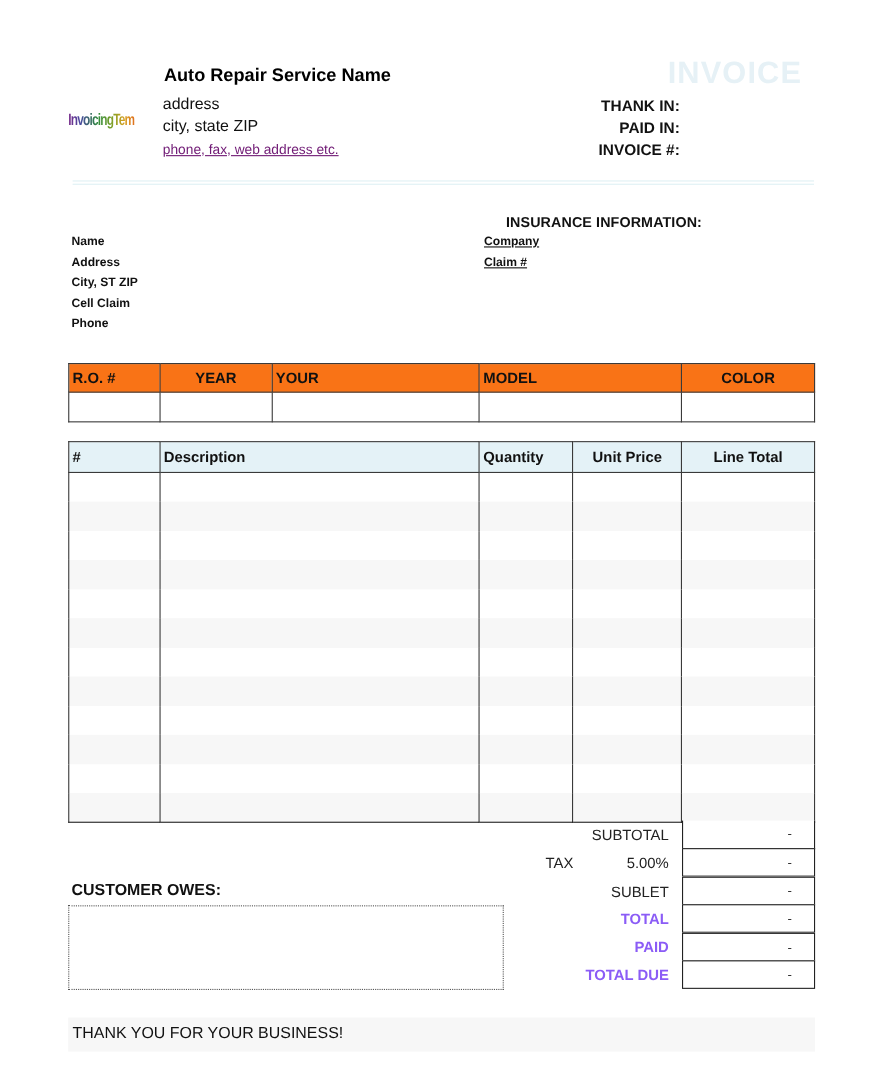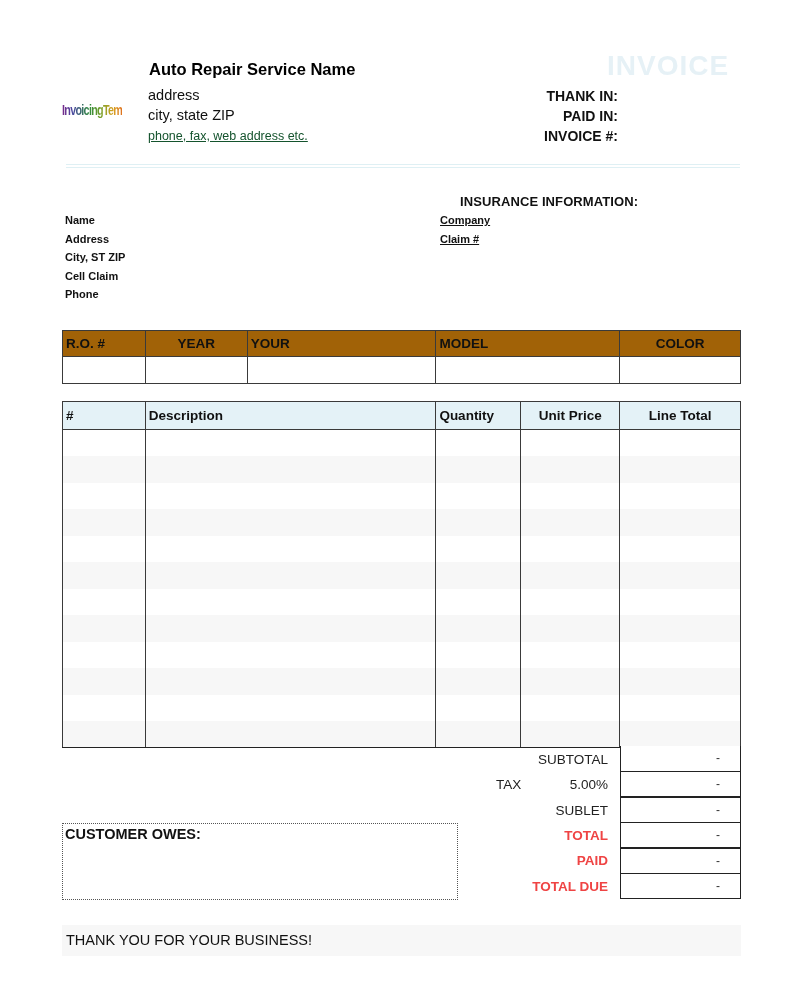--- a/index.html
+++ b/index.html
@@ -8,54 +8,54 @@
   .abs { position: absolute; }
 
   
   .logo { left: 62px; top: 92px; width: 84px; height: 36px; font-family: "Liberation Sans Narrow", "Liberation Sans", sans-serif; font-weight: bold; font-size: 15px; letter-spacing: -1px; transform: scaleX(0.72); transform-origin: left center; white-space: nowrap;
     background: linear-gradient(90deg, #7a2a8a 0%, #4a4aa0 18%, #2e8a3a 45%, #7aa02a 65%, #d8a020 85%, #e07020 100%);
     -webkit-background-clip: text; background-clip: text; color: transparent; line-height: 36px; }
   .company-name { left: 149px; top: 60px; font-size: 16.5px; font-weight: bold; color: #000; }
   .addr { left: 148px; font-size: 14.5px; color: #111; }
   .addr1 { top: 87px; }
   .addr2 { top: 107px; }
-  .web-link { left: 148px; top: 129px; font-size: 12.5px; color: #14532d; text-decoration: underline; }
+  .web-link { left: 148px; top: 129px; font-size: 12.5px; color: #701a75; text-decoration: underline; }
   .invoice-title { left: 607px; top: 50px; font-size: 28px; font-weight: bold; color: #e6f1f6; letter-spacing: 1px; }
   .meta-label { right: 186px; font-size: 14px; font-weight: bold; text-align: right; color: #111; }
   .m1 { top: 88px; } .m2 { top: 108px; } .m3 { top: 128px; }
   .divider { left: 66px; width: 674px; height: 1px; background: #dff0f4; }
   .d1 { top: 164px; } .d2 { top: 167px; }
 
   
   .cust-label { left: 65px; font-size: 11px; font-weight: bold; color: #111; }
   .ins-title { left: 460px; top: 194px; font-size: 13px; font-weight: bold; color: #111; letter-spacing: 0.1px; }
   .ins-label { left: 440px; font-size: 11px; font-weight: bold; color: #111; text-decoration: underline; }
 
   
   table { border-collapse: collapse; position: absolute; }
   .vehicle { left: 62px; top: 330px; width: 679px; }
   .vehicle td, .vehicle th { border: 1px solid #3a3a3a; height: 26px; font-size: 13.5px; font-weight: bold; font-family: "Liberation Sans", sans-serif; }
-  .vehicle th { background: #a16207; text-align: left; padding-left: 3px; }
+  .vehicle th { background: #f97316; text-align: left; padding-left: 3px; }
   .vehicle th.center { text-align: center; padding-left: 0; }
   .vehicle tr.vrow td { height: 27px; background: #fff; }
 
   .items { left: 62px; top: 401px; width: 679px; }
   .items th { background: #e4f2f7; border: 1px solid #3a3a3a; height: 28px; font-size: 13.5px; font-weight: bold; text-align: left; padding-left: 3px; }
   .items th.center { text-align: center; padding-left: 0; }
   .items td { border-left: 1px solid #3a3a3a; border-right: 1px solid #3a3a3a; height: 26.5px; }
   .items tr.odd td { background: #ffffff; }
   .items tr.even td { background: #f7f7f7; }
   .items tr.last td { border-bottom: 1.5px solid #222; }
 
   
   .tot-label { font-size: 13.5px; text-align: right; color: #222; }
   .tot-box { left: 620px; width: 121px; height: 26px; border: 1px solid #222; font-size: 12px; text-align: right; padding-right: 20px; line-height: 24px; color: #333; background: #fff; }
-  .bold { font-weight: bold; color: #ef4444; }
-
-  .owes-title { left: 65px; top: 802px; font-size: 14.5px; font-weight: bold; color: #111; margin-top: 24px; }
+  .bold { font-weight: bold; color: #8b5cf6; }
+
+  .owes-title { left: 65px; top: 802px; font-size: 14.5px; font-weight: bold; color: #111; }
   .owes-box { left: 62px; top: 823px; width: 396px; height: 77px; border: 1px dotted #555; }
 
   .thanks-bar { left: 62px; top: 925px; width: 679px; height: 31px; background: #f7f7f7; }
   .thanks { left: 66px; top: 932px; font-size: 14.5px; color: #111; }
 </style>
 </head>
 <body>
 
 <div class="abs logo">InvoicingTemplates</div>
 <div class="abs company-name">Auto Repair Service Name</div>

